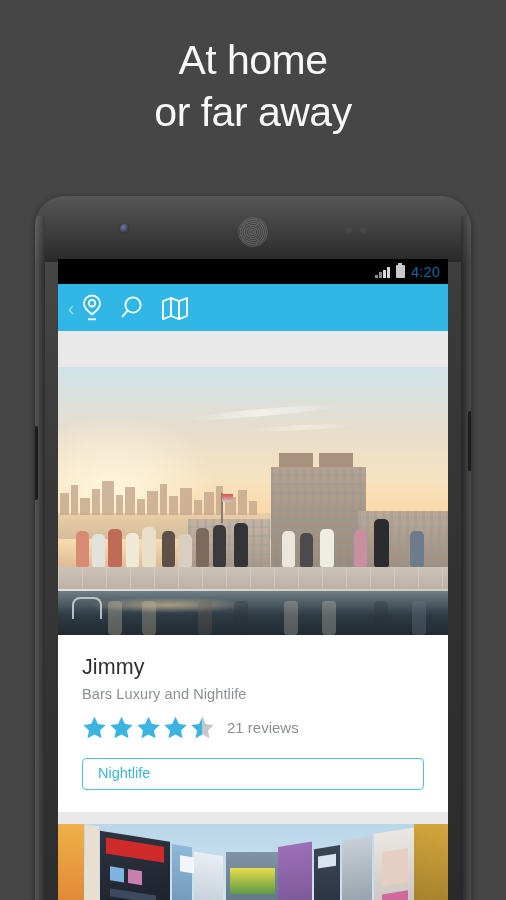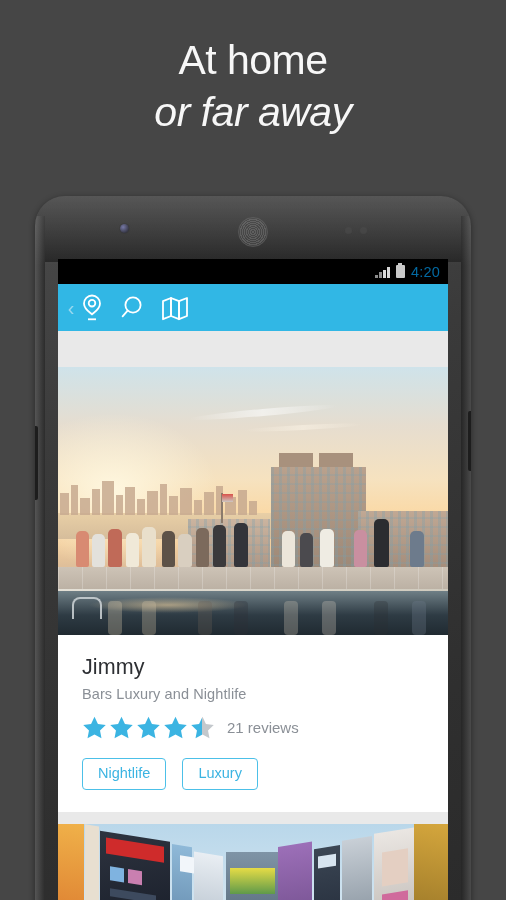--- a/index.html
+++ b/index.html
@@ -10,21 +10,21 @@
     position:relative;
   }
 
   
   .headline {
     position:absolute; top:34px; left:0; width:506px;
     text-align:center; color:#f7f7f7;
     font-size:41px; line-height:52px; font-weight:400;
     letter-spacing:-0.5px;
   }
-  .headline .l2 { display:block;font-style:italic; }
+  .headline .l2 { display:block; }
 
   
   .device {
     position:absolute; left:35px; top:196px;
     width:436px; height:760px;
     border-radius:30px 30px 10px 10px;
     background:linear-gradient(160deg,#4a4a4a 0%,#3a3a3a 30%,#2f2f2f 70%,#2a2a2a 100%);
     box-shadow:0 2px 6px rgba(0,0,0,.45);
     overflow:hidden;
   }
@@ -171,21 +171,21 @@
   .refl { position:absolute; bottom:0; width:14px; height:34px; opacity:.30; border-radius:4px; }
 
   
   .cardbody { padding:20px 24px 22px 24px; }
   .name { font-size:21.5px; color:#2e3034; font-weight:400; letter-spacing:.1px; }
   .cat { font-size:14.5px; color:#8a8f96; margin-top:6px; letter-spacing:.1px; }
   .ratingrow { display:flex; align-items:center; margin-top:13px; }
   .stars { display:flex; gap:2px; }
   .star { width:25px; height:25px; display:block; }
   .reviews { font-size:15px; color:#8a8f96; margin-left:12px; }
-  .chips { display:flex; gap:16px; margin-top:18px; }
+  .chips { display:flex; gap:10px; margin-top:18px;flex-direction:column; }
   .chip {
     border:1px solid #4cc0e8; color:#3bb4e2; border-radius:4px;
     font-size:14.5px; padding:7px 15px 8px 15px; background:#fff; line-height:1;
   }
   .gap { height:12px; background:#e9e9e9; }
 
   
   .card2 { background:#fff; height:120px; position:relative; overflow:hidden; }
   .tsSky { position:absolute; inset:0; background:linear-gradient(180deg,#b9d7ea 0%,#cfe3f0 60%,#d9e7f0 100%); }
   .tsL { position:absolute; left:0; top:0; width:165px; height:120px;
@@ -359,21 +359,20 @@
                     </linearGradient>
                   </defs>
                 <polygon points="12,1.6 15.3,8.6 22.8,9.6 17.3,14.8 18.7,22.3 12,18.7 5.3,22.3 6.7,14.8 1.2,9.6 8.7,8.6" fill="url(#halfg)"></polygon>
               </svg>
             </div>
             <div class="reviews">21 reviews</div>
           </div>
 
           <div class="chips">
             <div class="chip">Nightlife</div>
-            <div class="chip">Luxury</div>
           </div>
         </div>
       </div>
 
       <div class="gap"></div>
 
       <div class="card2">
         <div class="tsSky"></div>
         <div class="tsCenter"></div>
         <div class="tsBoard"></div>

